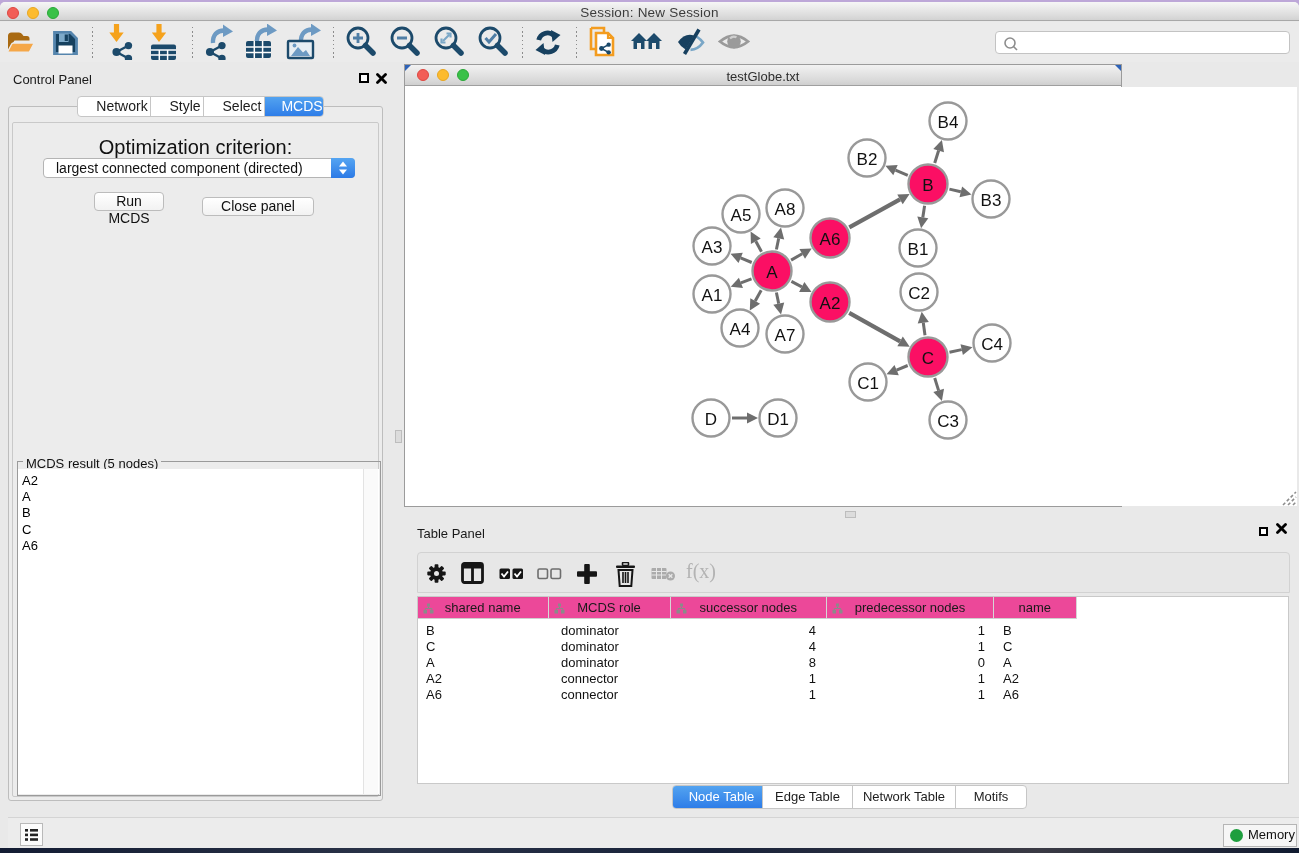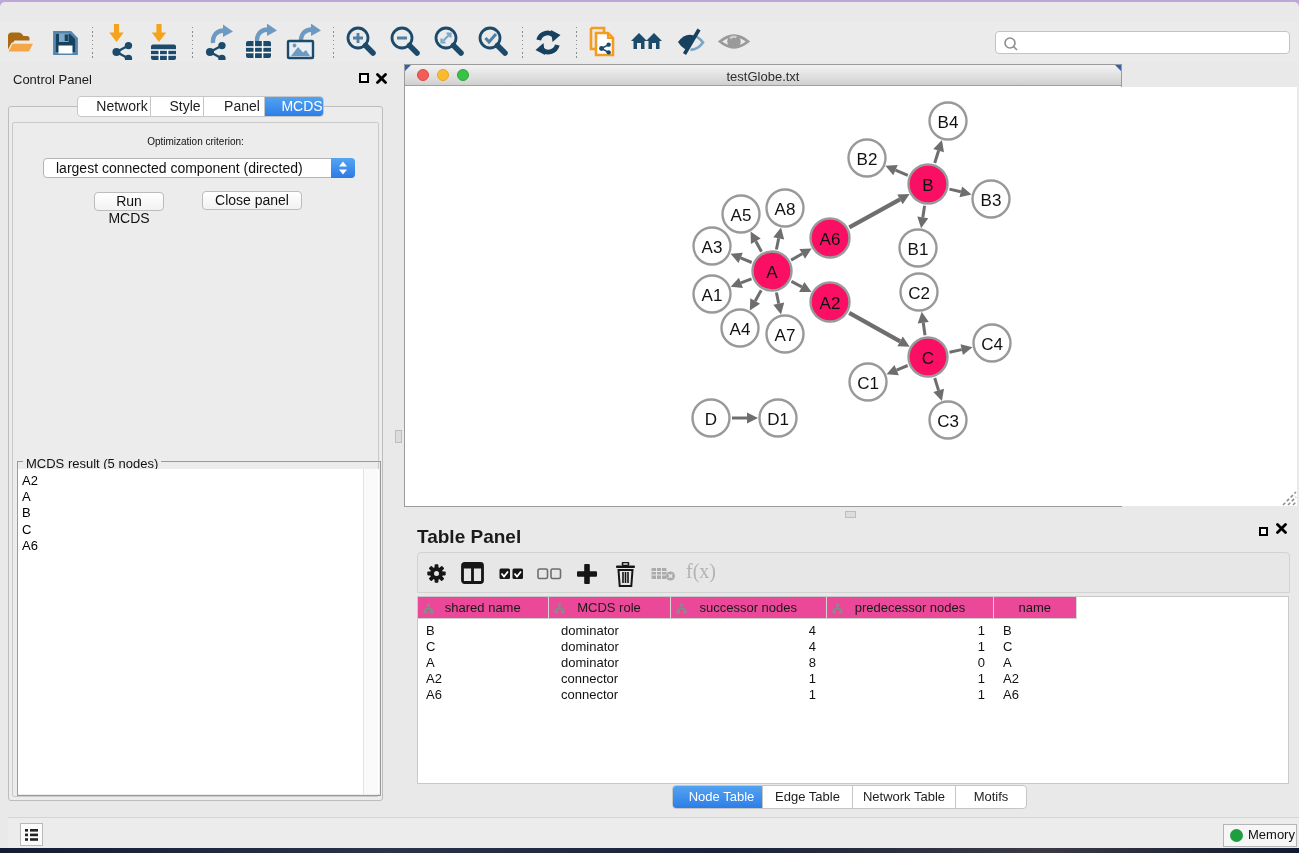--- a/index.html
+++ b/index.html
@@ -20,53 +20,59 @@
 
   
   .cptitle { position:absolute; left:13px; top:70px; font-size:13px; color:#1a1a1a; }
   .cpfloat { position:absolute; left:359px; top:71px; width:10px; height:10px; border:2px solid #000; background:#fff; }
   .tabpane { position:absolute; left:8px; top:104px; width:375px; height:695px; border:1px solid #bdbdbd; border-radius:3px; background:#ececec; }
   .seg { position:absolute; left:77px; top:94px; height:21px; display:flex; border:1px solid #c6c6c6; border-radius:4px; background:#fff; overflow:hidden; }
   .seg div { font-size:14px; color:#1d1d1d; text-align:center; line-height:19px; border-right:1px solid #c6c6c6;padding-left:16px; }
   .seg div:last-child { border-right:none; }
   .seg .on { background:linear-gradient(#53a3f0,#2e7de8); color:#fff; }
   .innerpane { position:absolute; left:12px; top:120px; width:367px; height:675px; border:1px solid #c9c9c9; border-radius:2px; background:#ececec; }
-  .optlabel { position:absolute; left:0; top:134px; width:391px; text-align:center; font-size:10px; color:#111; }
+  .optlabel { position:absolute; left:0; top:134px; width:391px; text-align:center; font-size:20px; color:#111; }
   .combo { position:absolute; left:43px; top:156px; width:312px; height:20px; background:#fff; border:1px solid #b4b4b4; border-radius:4px; font-size:14px; color:#111; line-height:18px; padding-left:12px; }
   .combo .step { position:absolute; right:-1px; top:-1px; width:24px; height:20px; border-radius:0 4px 4px 0; background:linear-gradient(#55a5f2,#2c7ae6); }
   .btn { position:absolute; height:19px; background:linear-gradient(#ffffff,#f2f2f2); border:1px solid #bcbcbc; border-radius:4px; font-size:14px; color:#111; text-align:center; line-height:17px; }
   .groupbox { position:absolute; left:17px; top:459px; width:364px; height:335px; border:1px solid #9a9a9a; }
   .legend { position:absolute; left:23px; top:454px; background:#ececec; padding:0 3px; font-size:13px; color:#111; }
   .listarea { position:absolute; left:18px; top:467px; width:361px; height:325px; background:#fff; }
   .listarea .it { position:absolute; left:4px; font-size:13px; color:#000; }
   .vsb { position:absolute; right:1px; top:0; width:15px; height:325px; background:#fafafa; border-left:1px solid #e3e3e3; }
 
   
   .netwin { position:absolute; left:404px; top:62px; width:718px; height:443px; border:1px solid #9b9b9b; border-bottom-width:2px; background:#fff; }
   .nettitle { position:absolute; left:0; top:0; width:100%; height:21px; background:linear-gradient(#f2f2f2,#d8d8d8 80%,#cfcfcf); border-bottom:1px solid #9f9f9f; }
   .nettitle .t { position:absolute; width:100%; text-align:center; top:4px; font-size:13px; color:#2e2e2e; }
   .netcontent { position:absolute; left:0; top:22px; width:892px; height:419px; background:#fff; overflow:hidden; }
 
   
-  .tptitle { position:absolute; left:417px; top:524px; font-size:19px; color:#1a1a1a;font-weight:bold; }
+  .tptitle { position:absolute; left:417px; top:524px; font-size:13px; color:#1a1a1a; }
   .tpfloat { position:absolute; left:1259px; top:525px; width:9px; height:9px; border:2px solid #000; background:#fff; }
   .tptoolbar { position:absolute; left:417px; top:550px; width:873px; height:41px; background:#e7e7e7; border:1px solid #d2d2d2; border-radius:4px 4px 0 0; }
   .tablewrap { position:absolute; left:417px; top:594px; width:872px; height:188px; background:#fff; border:1px solid #c9c9c9; }
   .thead { position:absolute; left:0; top:0; height:22px; background:#ec4899; border-right:1px solid #d6d6d6; border-bottom:1px solid #cfcfcf; }
   .thead span { display:block; text-align:center; font-size:13px; color:#1a1a1a; margin-top:3px; }
   .hicon { position:absolute; left:5px; top:6px; }
   .trow { position:absolute; font-size:13px; color:#111; }
   .bottomtabs { position:absolute; left:672px; top:783px; height:24px; display:flex; border:1px solid #c6c6c6; border-radius:4px; background:#fff; overflow:hidden; }
   .bottomtabs div { font-size:13px; color:#1d1d1d; text-align:center; line-height:22px; border-right:1px solid #c6c6c6; }
   .bottomtabs div:last-child { border-right:none; }
   .bottomtabs .on { background:linear-gradient(#53a3f0,#2e7de8); color:#fff;padding-left:8px; }
 </style>
 </head>
 <body>
 <div class="appwin">
+  <div class="titlebar">
+    <div class="tl" style="left:6.5px; background:#f25e57; border:1px solid #dd4741;"></div>
+    <div class="tl" style="left:26.5px; background:#fcbb2f; border:1px solid #e8a620;"></div>
+    <div class="tl" style="left:46.5px; background:#39c148; border:1px solid #2aa838;"></div>
+    <div class="t">Session: New Session</div>
+  </div>
   <div class="toolbar">
 <div class="sep" style="left:92px"></div>
 <div class="sep" style="left:192px"></div>
 <div class="sep" style="left:333px"></div>
 <div class="sep" style="left:522px"></div>
 <div class="sep" style="left:576px"></div>
 <svg class="ticon" style="left:3px" width="36" height="36" viewBox="0 0 36 36">
         <path d="M5,26 V12 q0,-3.5 3.5,-3.5 h7.5 q2,0 3,1.5 l1.5,2 h3.5 q2.5,0 2.5,2.5 v2 h-15 z" fill="#a96a12"></path>
 <path d="M10.5,19 h19 q1.5,0 1,1.3 L27,27 q-0.5,1.3 -2,1.3 h-19 q-1.5,0 -1,-1.3 l3.5,-6.7 q0.5,-1.3 2,-1.3 z" fill="#f5a748" stroke="#ebebeb" stroke-width="1.4"></path>
       </svg>
@@ -213,30 +219,30 @@
       <g stroke="#000" stroke-width="2.8" stroke-linecap="round">
         <line x1="1.5" y1="1.5" x2="9.5" y2="9.5"></line>
         <line x1="9.5" y1="1.5" x2="1.5" y2="9.5"></line>
       </g>
     </svg>
 <div class="tabpane"></div>
 <div class="innerpane"></div>
 <div class="seg">
       <div style="width:73px">Network</div>
       <div style="width:53px">Style</div>
-      <div style="width:61px">Panel</div>
+      <div style="width:61px">Select</div>
       <div class="on" style="width:58px">MCDS</div>
     </div>
 <div class="optlabel">Optimization criterion:</div>
 <div class="combo">largest connected component (directed)<div class="step"><svg width="24" height="20">
           <polygon points="12,3.5 16,8.5 8,8.5" fill="#fff"></polygon>
           <polygon points="12,16.5 16,11.5 8,11.5" fill="#fff"></polygon>
         </svg></div></div>
 <div class="btn" style="left:94px;top:190px;width:70px">Run MCDS</div>
-<div class="btn" style="left:202px;top:189px;width:100px">Close panel</div>
+<div class="btn" style="left:202px;top:195px;width:112px">Close panel</div>
 <div class="groupbox"></div>
 <div class="legend">MCDS result (5 nodes)</div>
 <div class="listarea">
       <div class="it" style="top:4px">A2</div>
       <div class="it" style="top:20px">A</div>
       <div class="it" style="top:36px">B</div>
       <div class="it" style="top:53px">C</div>
       <div class="it" style="top:69px">A6</div>
       <div class="vsb"></div>
     </div>

